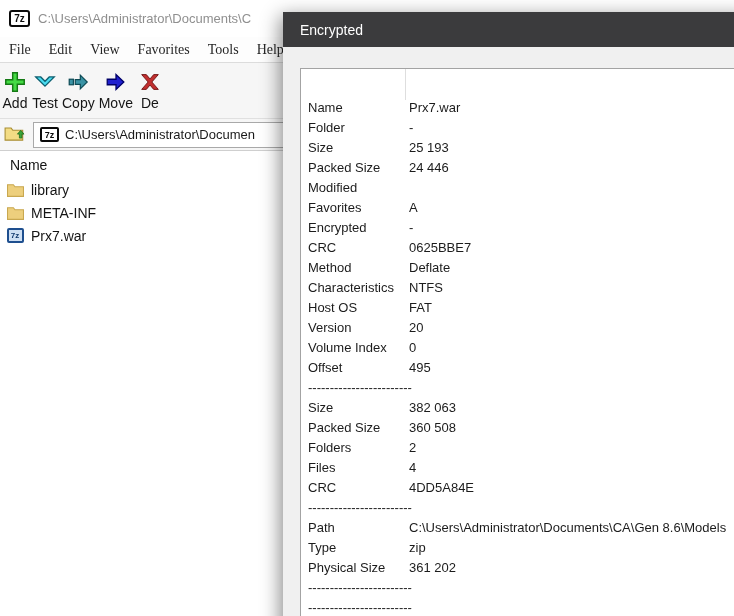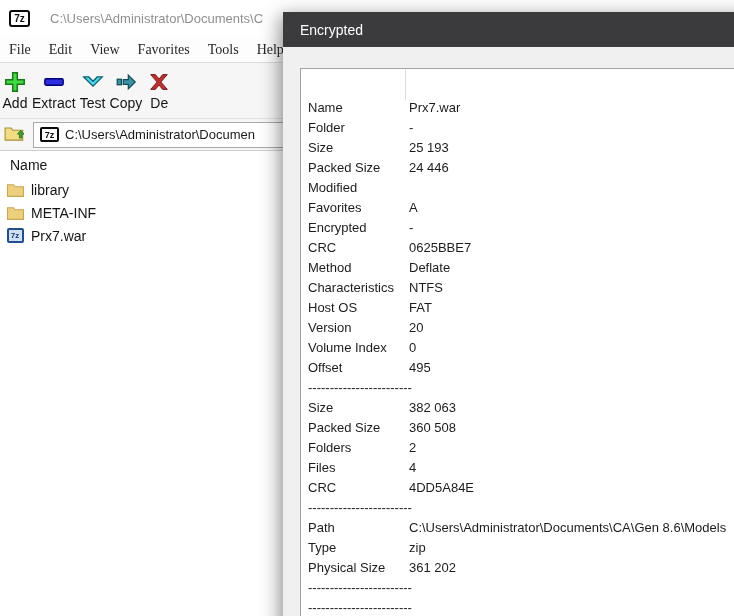--- a/index.html
+++ b/index.html
@@ -14,21 +14,21 @@
   
   .titlebar {
     position:absolute; left:0; top:0; width:100%; height:37px;
     background:#ffffff; display:flex; align-items:center; padding-left:9px;
   }
   .appicon {
     width:21px; height:17px; border:2px solid #0a0a0a; border-radius:3px;
     background:#ffffff; color:#0a0a0a; font-weight:bold; font-size:10px;
     display:flex; align-items:center; justify-content:center; letter-spacing:0;
   }
-  .title-text { margin-left:20px; color:#8f8f8f; font-size:13px; white-space:nowrap; }
+  .title-text { margin-left:8px; color:#8f8f8f; font-size:13px; white-space:nowrap; }
 
   .menubar {
     position:absolute; left:0; top:37px; width:100%; height:25px;
     background:#fdfdfd; display:flex; align-items:center; font-size:14px; color:#262626;
   }
   .menu-item { padding:3px 9px; cursor:default;font-family:Liberation Serif, serif; }
 
   .toolbar {
     position:absolute; left:0; top:62px; width:100%; height:56px;
     background:#f6f6f6; border-top:1px solid #dcdcdc;
@@ -117,43 +117,43 @@
     <span class="ticon">
       <svg width="26" height="24" viewBox="0 0 26 26">
           <path d="M10.5 3h5v7.5H23v5h-7.5V23h-5v-7.5H3v-5h7.5z" fill="#44da44" stroke="#157a15" stroke-width="1.6"></path>
         </svg>
     </span>
     <span>Add</span>
   </div>
   <div class="tool-btn">
     <span class="ticon">
       <svg width="26" height="24" viewBox="0 0 26 26">
-          <rect x="3" y="9.5" width="20" height="7" rx="1.5" fill="#2d2de2" stroke="#00006e" stroke-width="1.4"></rect>
-        </svg>
-    </span>
-    <span>Extract</span>
-  </div>
-  <div class="tool-btn">
-    <span class="ticon">
-      <svg width="26" height="24" viewBox="0 0 26 26">
           <path d="M3 7.5 L13 17.5 L23 7.5 L17.6 7.5 L13 12.2 L8.4 7.5 Z" fill="#49dcf0" stroke="#0c5f70" stroke-width="1.4"></path>
         </svg>
     </span>
     <span>Test</span>
   </div>
   <div class="tool-btn">
     <span class="ticon">
       <svg width="26" height="24" viewBox="0 0 26 26">
           <g fill="#3a93a5" stroke="#0d4a55" stroke-width="1.3">
             <rect x="3.5" y="10" width="4.5" height="6"></rect>
             <path d="M10 10.5h5.5V5.5L23 13l-7.5 7.5v-5H10z"></path>
           </g>
         </svg>
     </span>
     <span>Copy</span>
+  </div>
+  <div class="tool-btn">
+    <span class="ticon">
+      <svg width="26" height="24" viewBox="0 0 26 26">
+          <path d="M3.5 10h9.5V5l8.5 8-8.5 8v-5H3.5z" fill="#2020cf" stroke="#000068" stroke-width="1.4"></path>
+        </svg>
+    </span>
+    <span>Move</span>
   </div>
   <div class="tool-btn">
     <span class="ticon">
       <svg width="26" height="24" viewBox="0 0 26 26">
           <path d="M4 5l7 8-7 8h5l4-4.7 4 4.7h5l-7-8 7-8h-5l-4 4.7L9 5z" fill="#c22f2f" stroke="#6e1111" stroke-width="1"></path>
         </svg>
     </span>
     <span>De</span>
   </div>
 </div>

